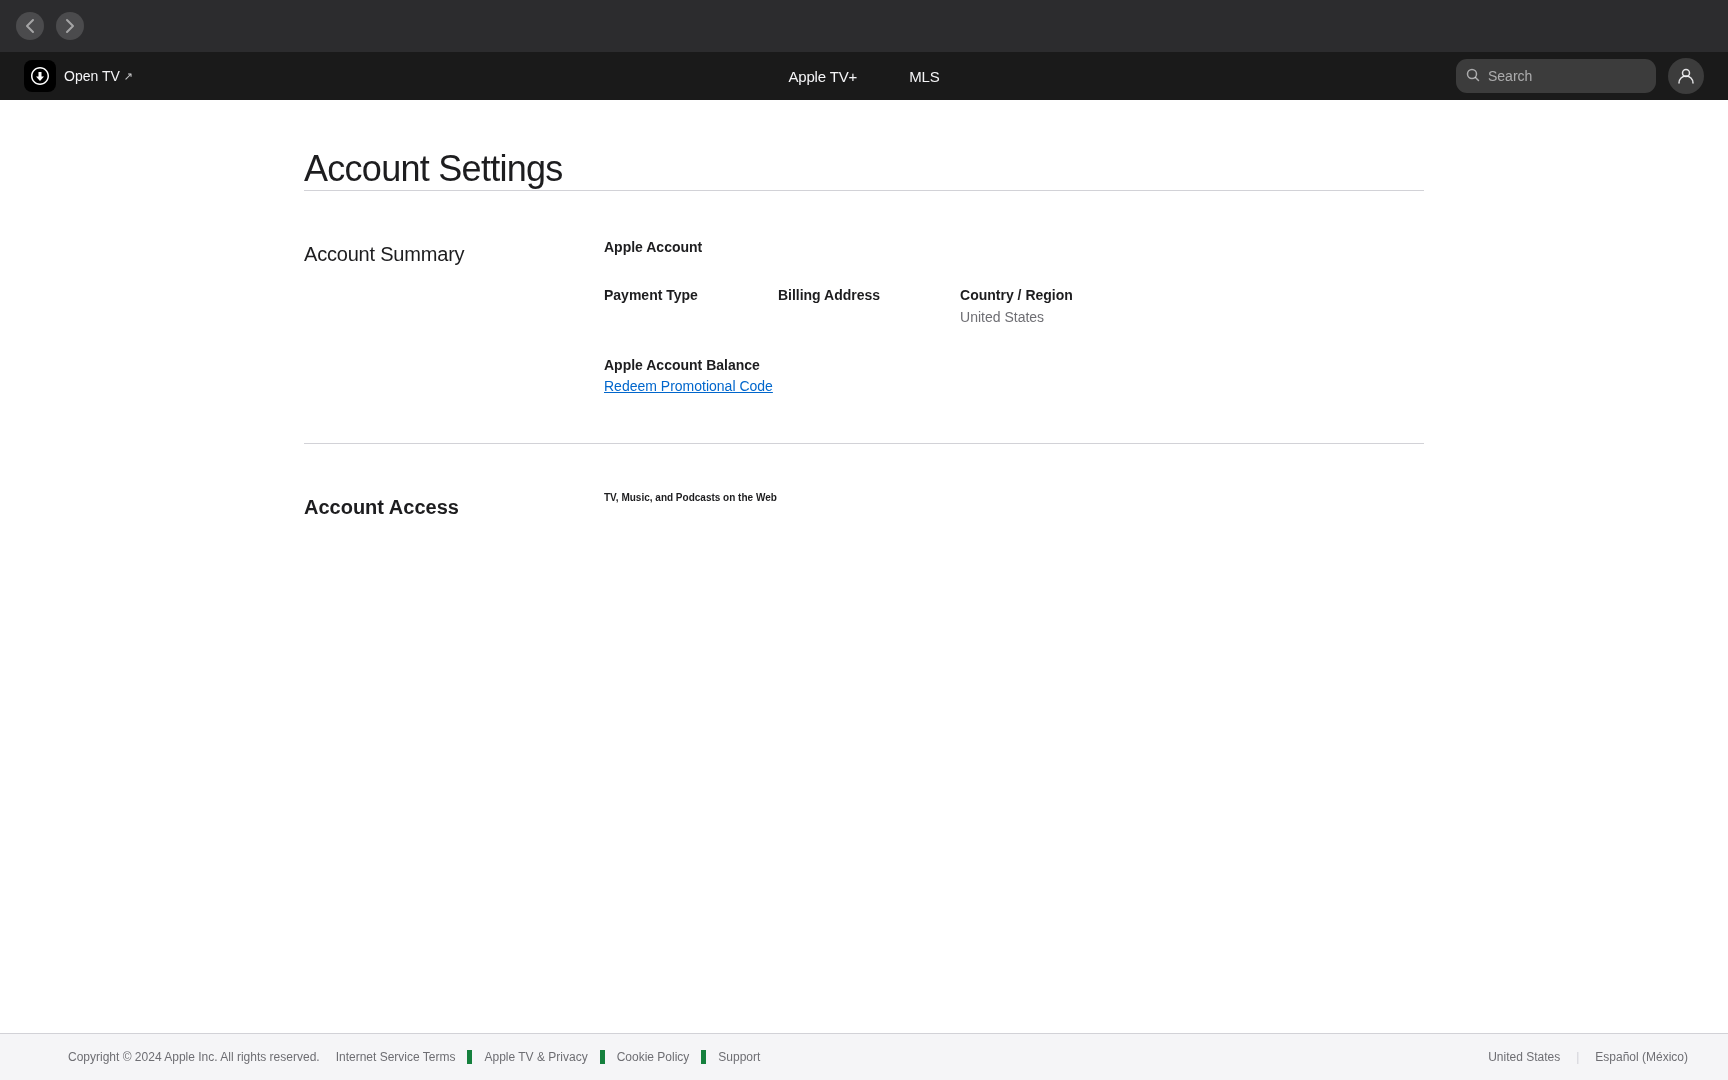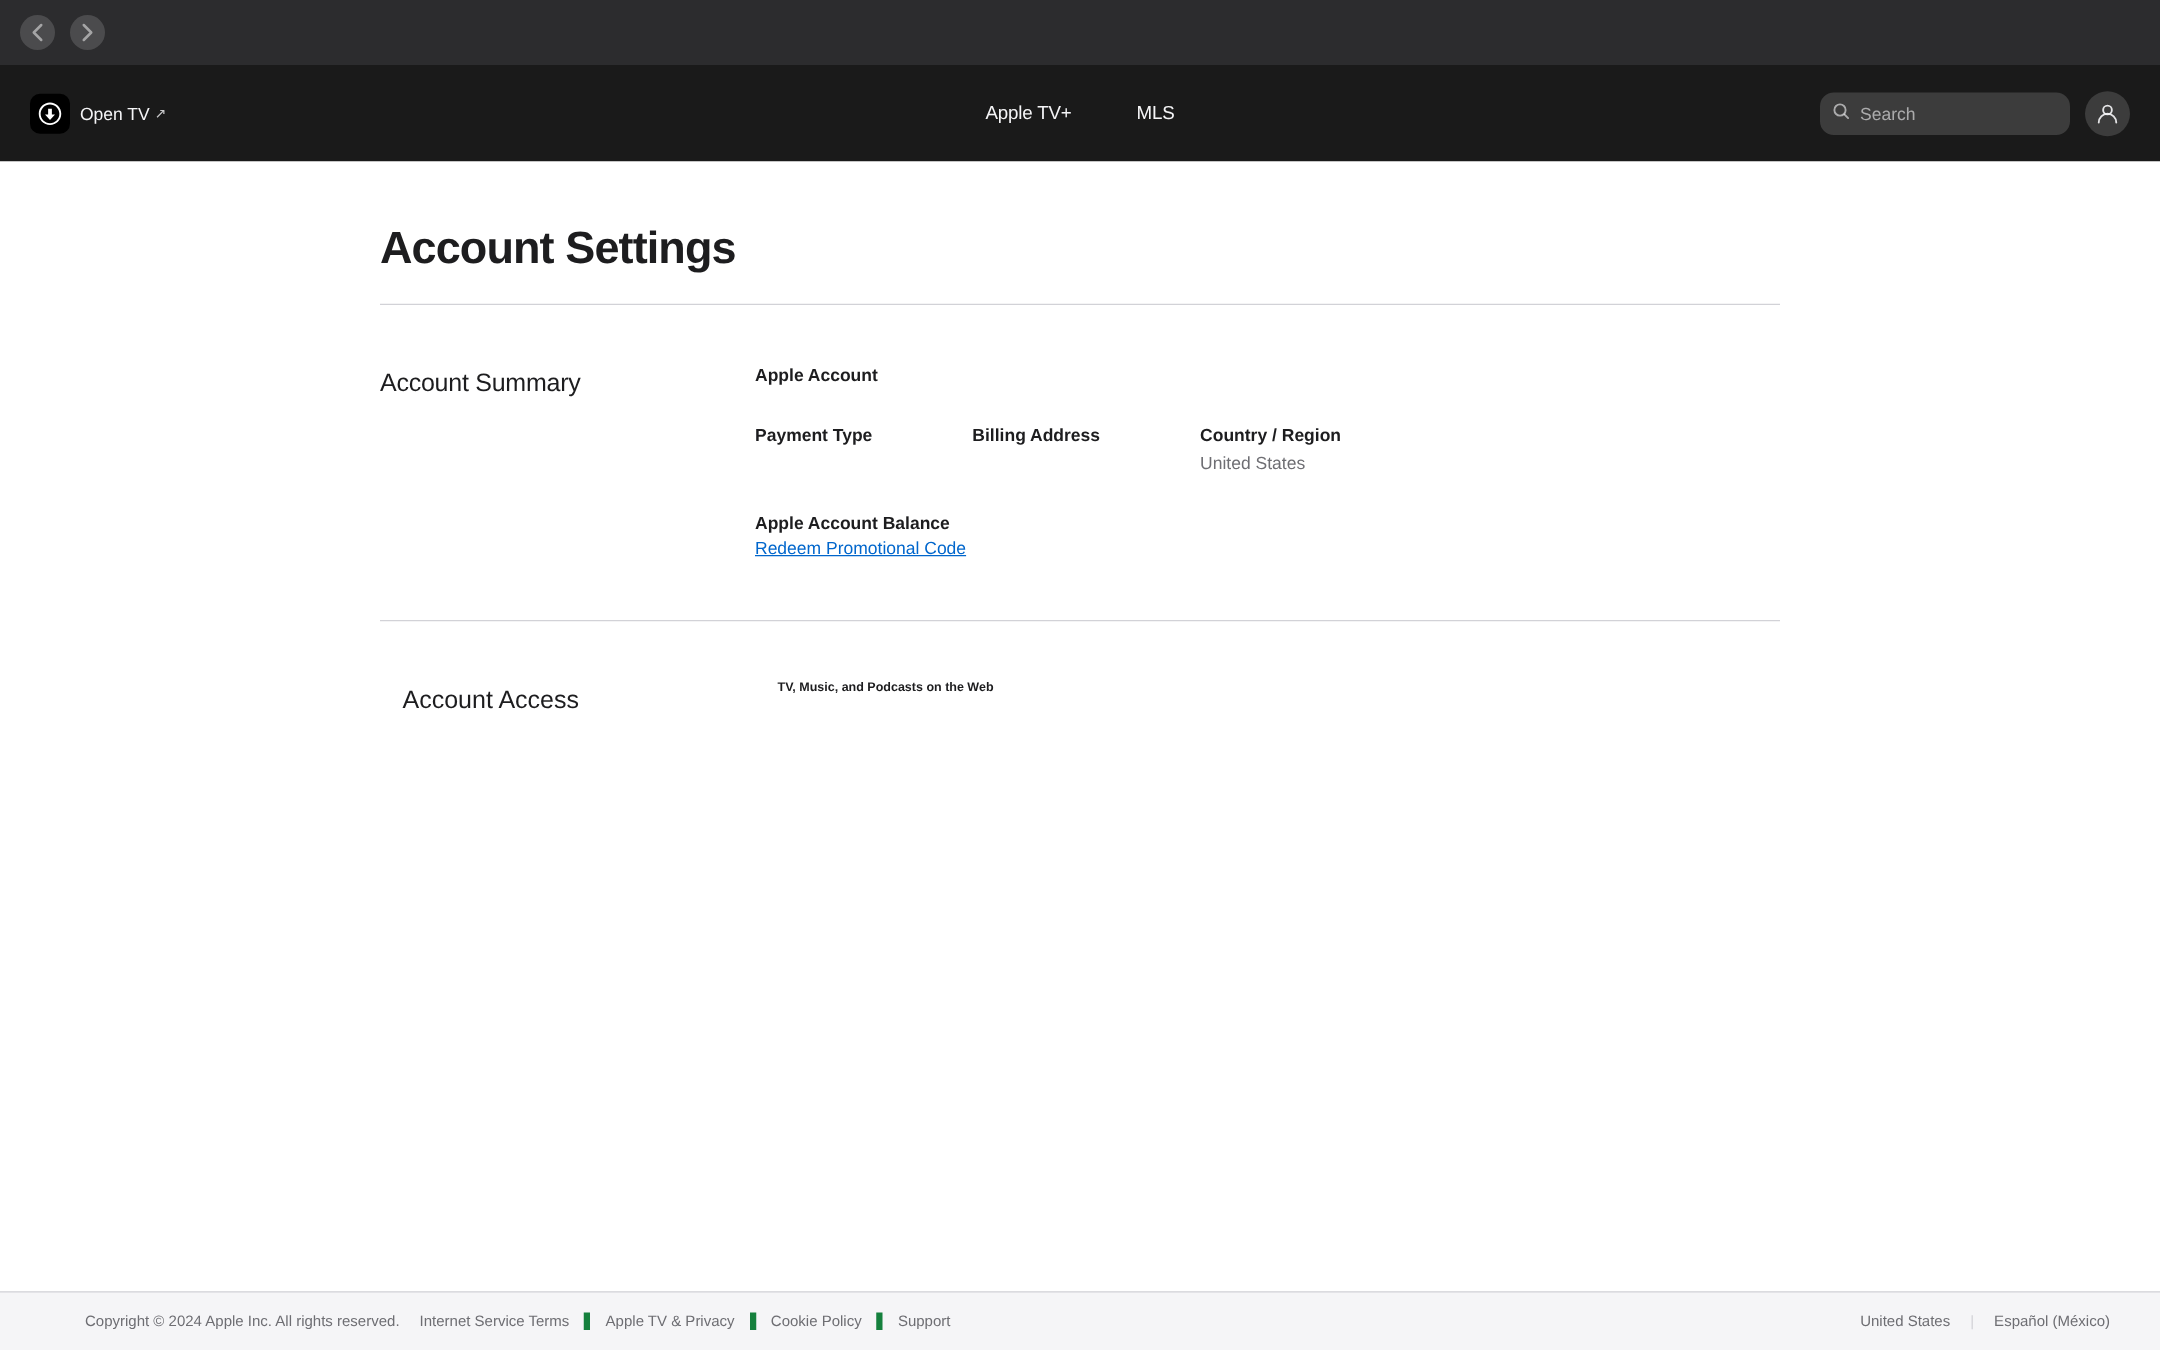--- a/index.html
+++ b/index.html
@@ -36,21 +36,21 @@
       cursor: pointer;
       display: flex;
       align-items: center;
       justify-content: center;
       font-size: 14px;
     }
 
     
     .top-nav {
       background: #1a1a1a;
-      height: 77px;
+      height: 48px;
       display: flex;
       align-items: center;
       padding: 0 24px;
       position: relative;
     }
 
     .nav-left {
       display: flex;
       align-items: center;
       gap: 8px;
@@ -156,23 +156,22 @@
 
     
     .main-content {
       max-width: 1200px;
       margin: 0 auto;
       padding: 48px 40px 80px;
     }
 
     .page-title {
       font-size: 36px;
-      font-weight: 700;
-      color: #1d1d1f;
-      margin-bottom: 24px;
+      font-weight: 400;
+      color: #1d1d1f;
       letter-spacing: -0.02em;
     }
 
     .divider {
       border: none;
       border-top: 1px solid #d2d2d7;
       margin-bottom: 48px;
     }
 
     .section {
@@ -253,24 +252,23 @@
     }
 
     .account-access-section {
       display: flex;
       margin-bottom: 48px;
     }
 
     .section-label-bottom {
       min-width: 300px;
       font-size: 20px;
-      font-weight: 400;
+      font-weight: 700;
       color: #1d1d1f;
       padding-top: 4px;
-      margin-left: 18px;
     }
 
     .section-content-bottom {
       flex: 1;
     }
 
     .field-label-bottom {
       font-size: 10px;
       font-weight: 600;
       color: #1d1d1f;

